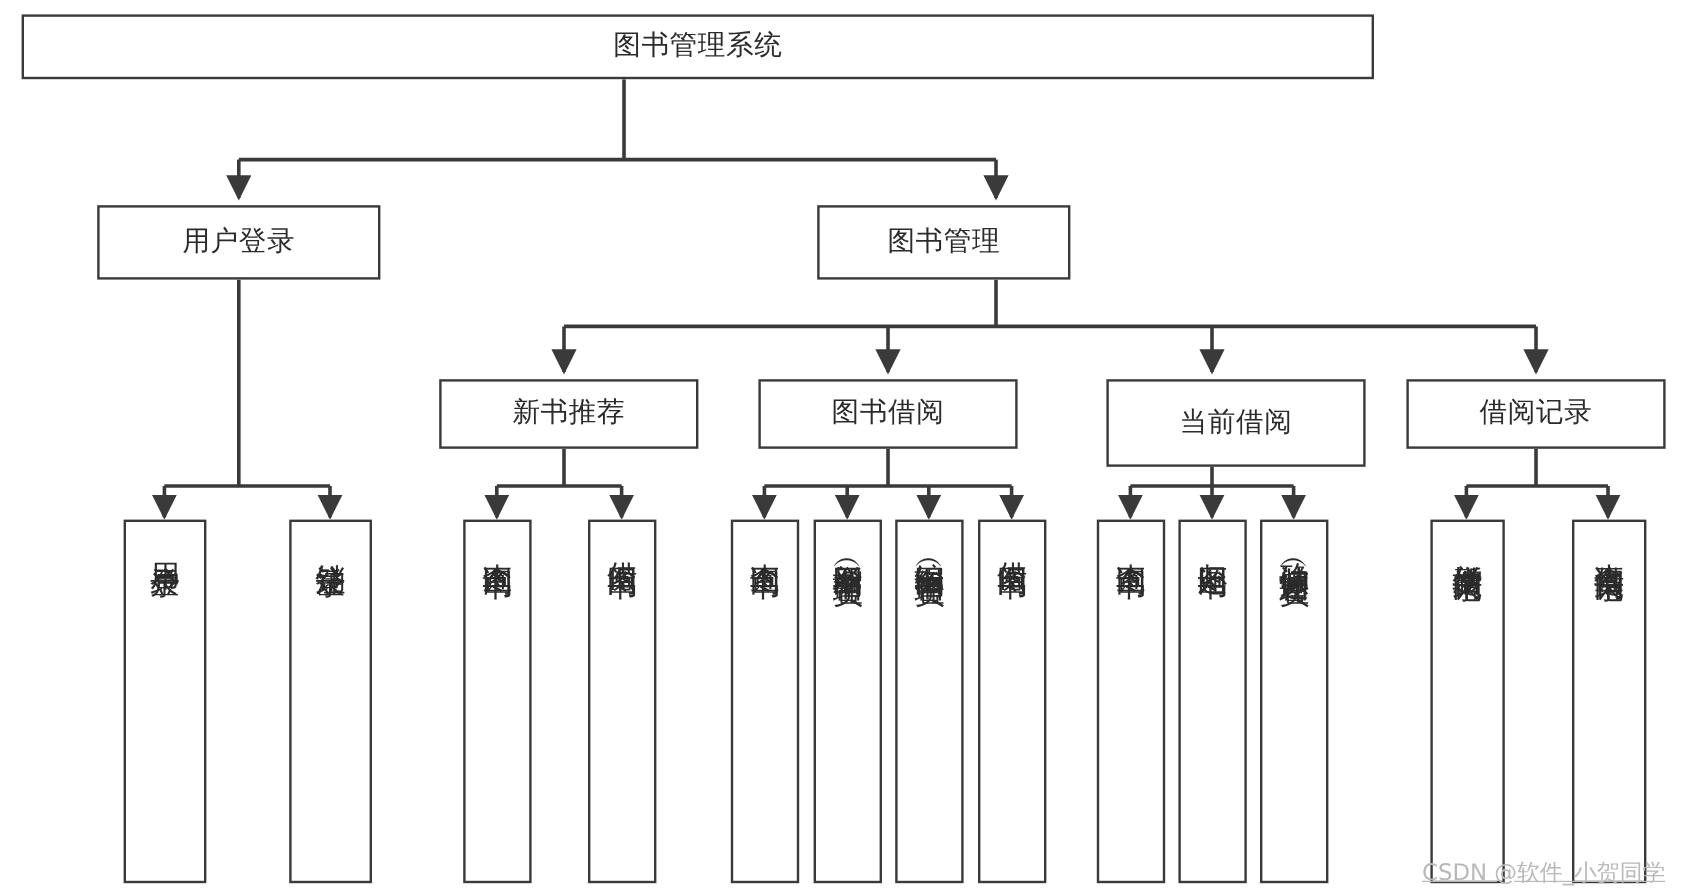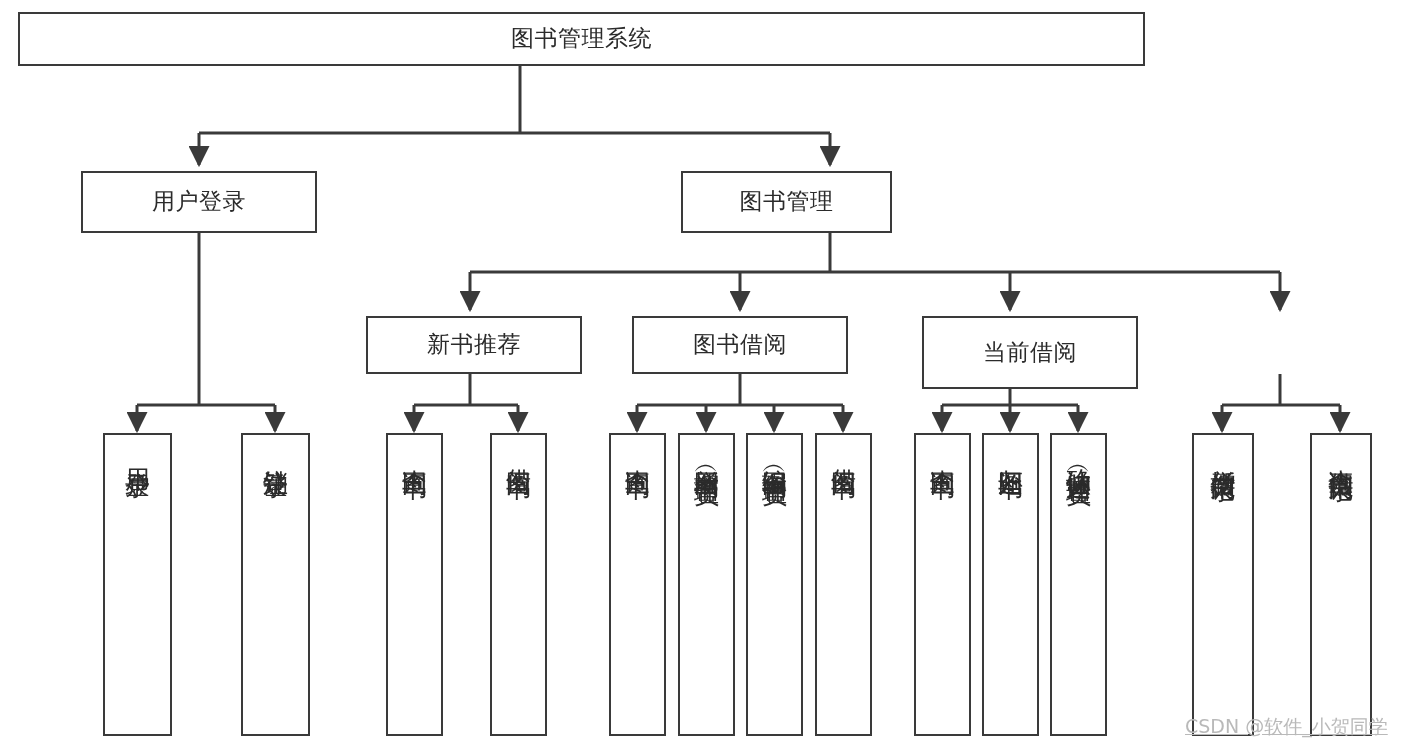--- a/index.html
+++ b/index.html
@@ -138,20 +138,23 @@
 
   <div class="node horiz" style="left:366px; top:316px; width:216px; height:58px;">
     <span class="label">新书推荐</span>
   </div>
   <div class="node horiz" style="left:632px; top:316px; width:216px; height:58px;">
     <span class="label">图书借阅</span>
   </div>
   <div class="node horiz" style="left:902px; top:316px; width:216px; height:73px;margin-left:20px;">
     <span class="label">当前借阅</span>
   </div>
+  <div class="node horiz" style="left:1172px; top:316px; width:216px; height:58px;">
+    <span class="label">借阅记录</span>
+  </div>
 
   <div class="node vert" style="left:103px; top:433px; width:69px; height:303px;">
     <span class="label">用户登录</span>
   </div>
   <div class="node vert" style="left:241px; top:433px; width:69px; height:303px;">
     <span class="label">注销登录</span>
   </div>
 
   <div class="node vert" style="left:386px; top:433px; width:57px; height:303px;">
     <span class="label">查询图书</span>

